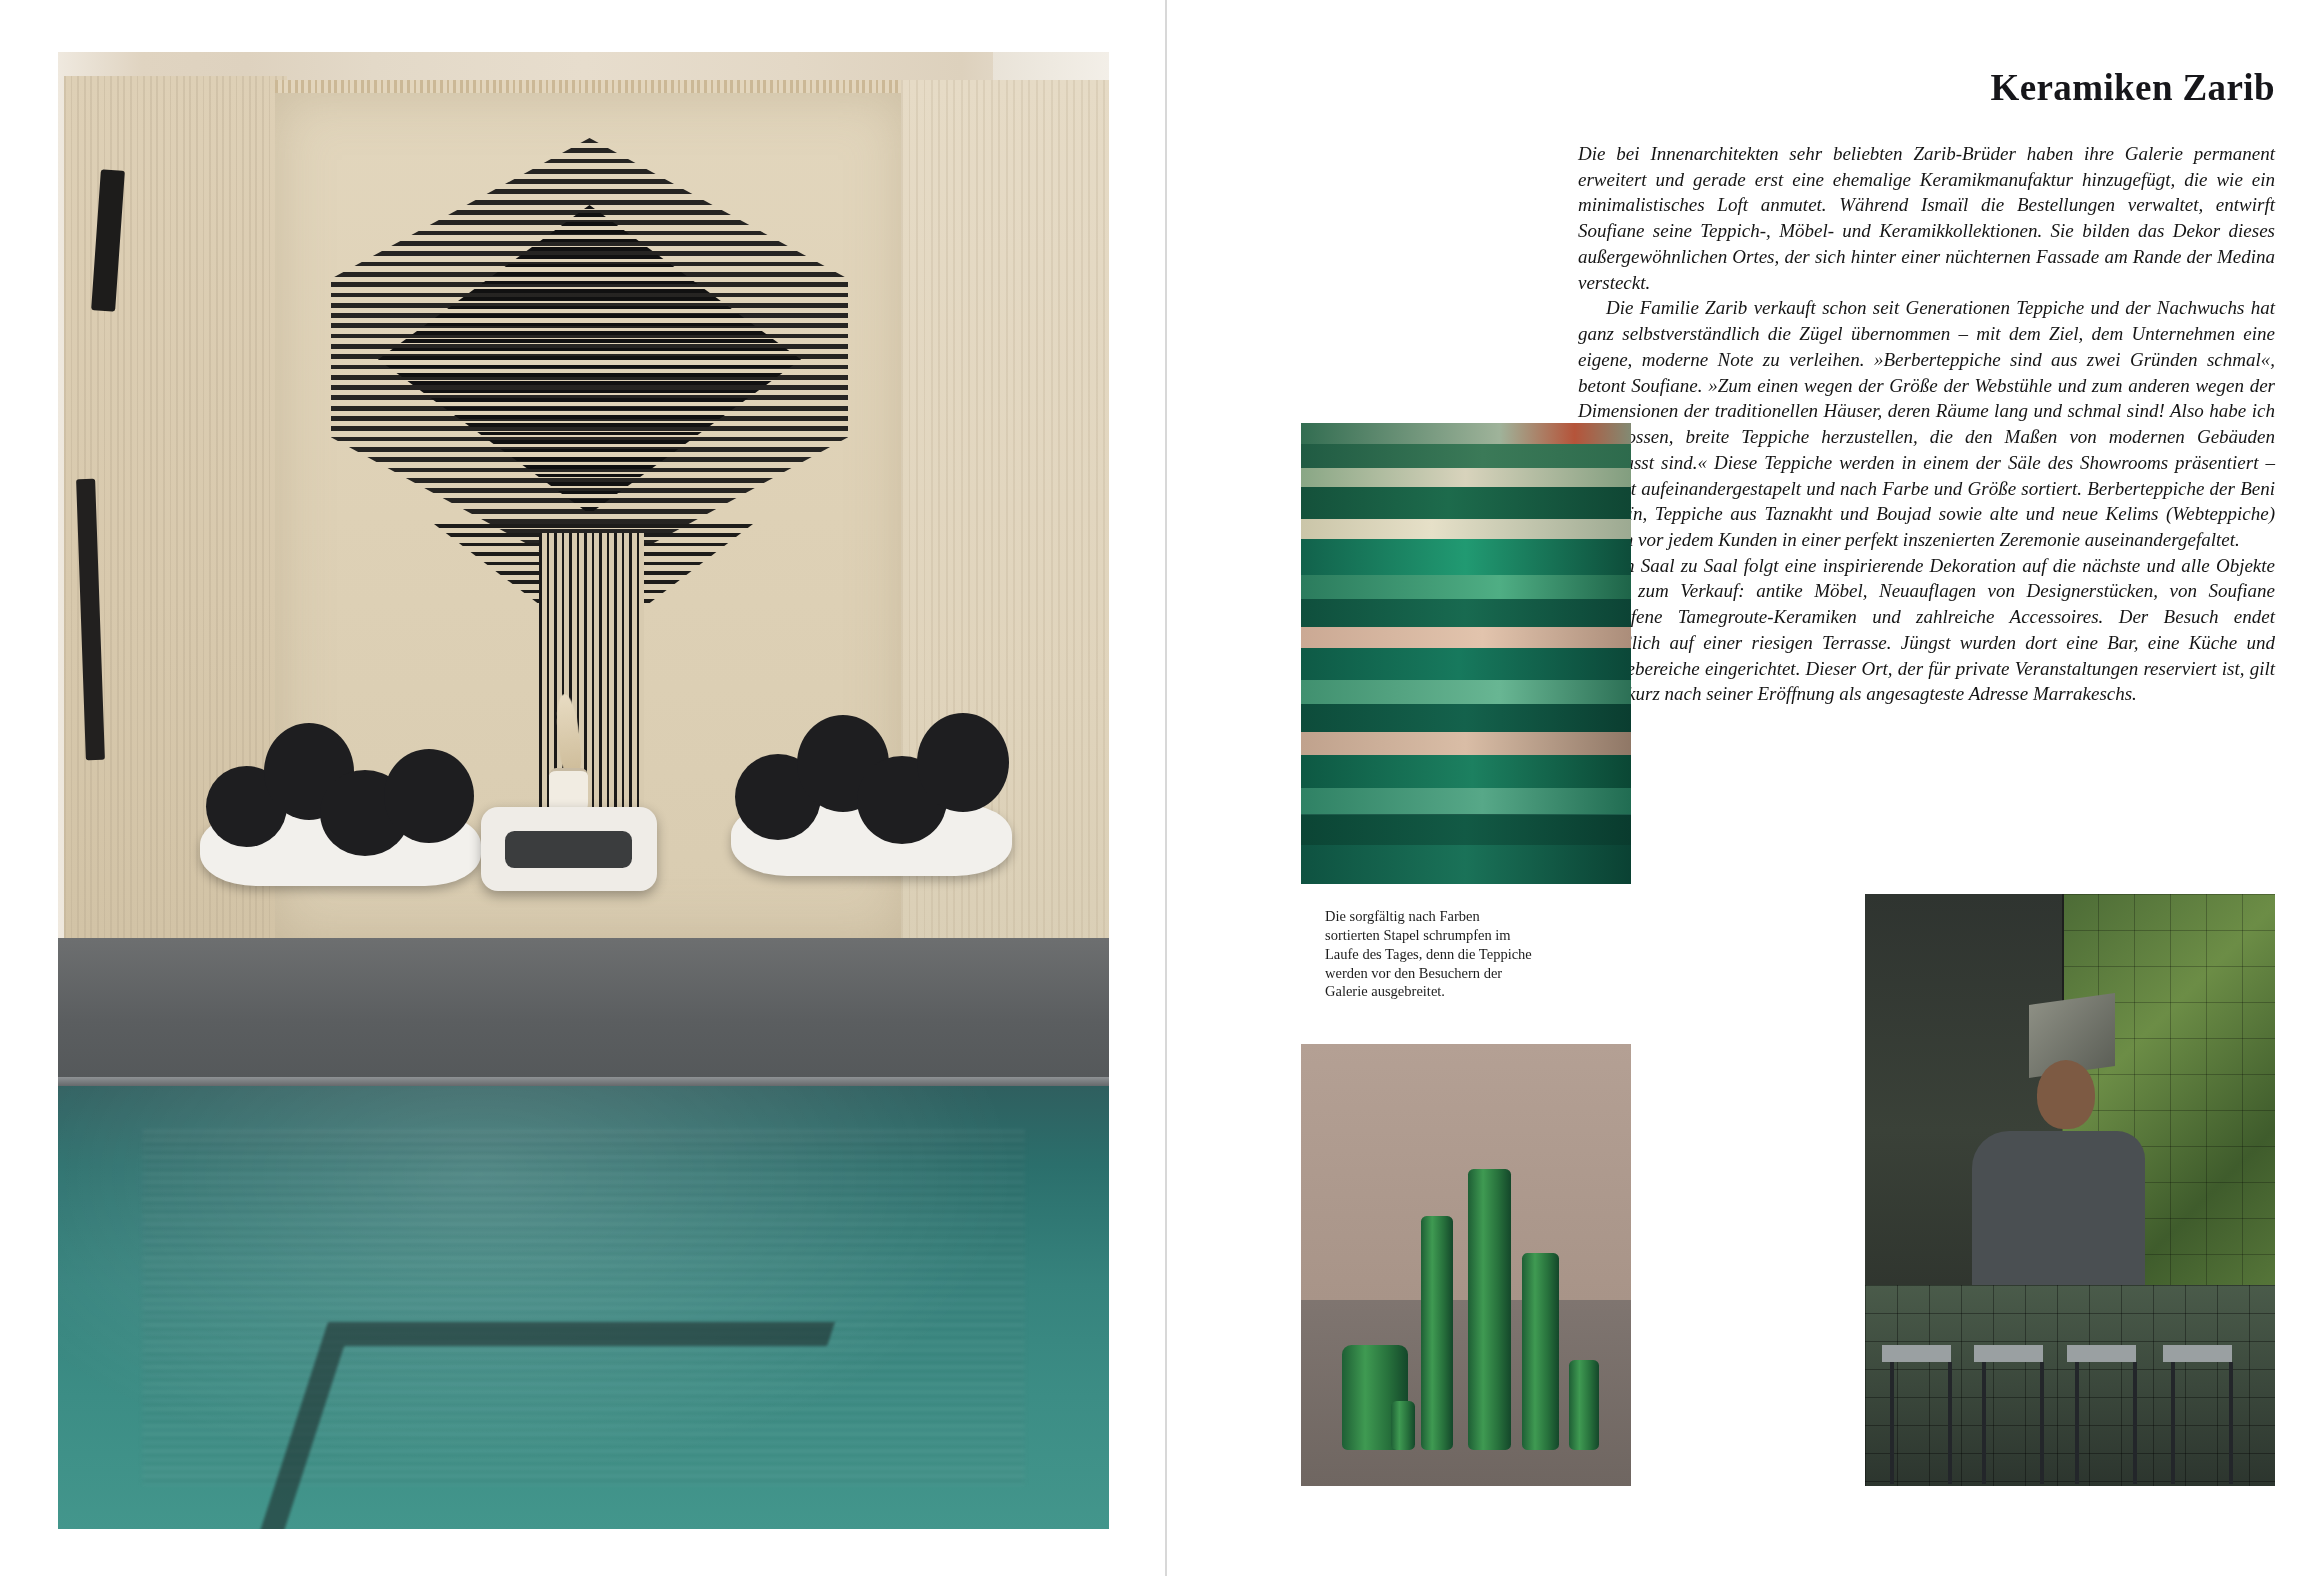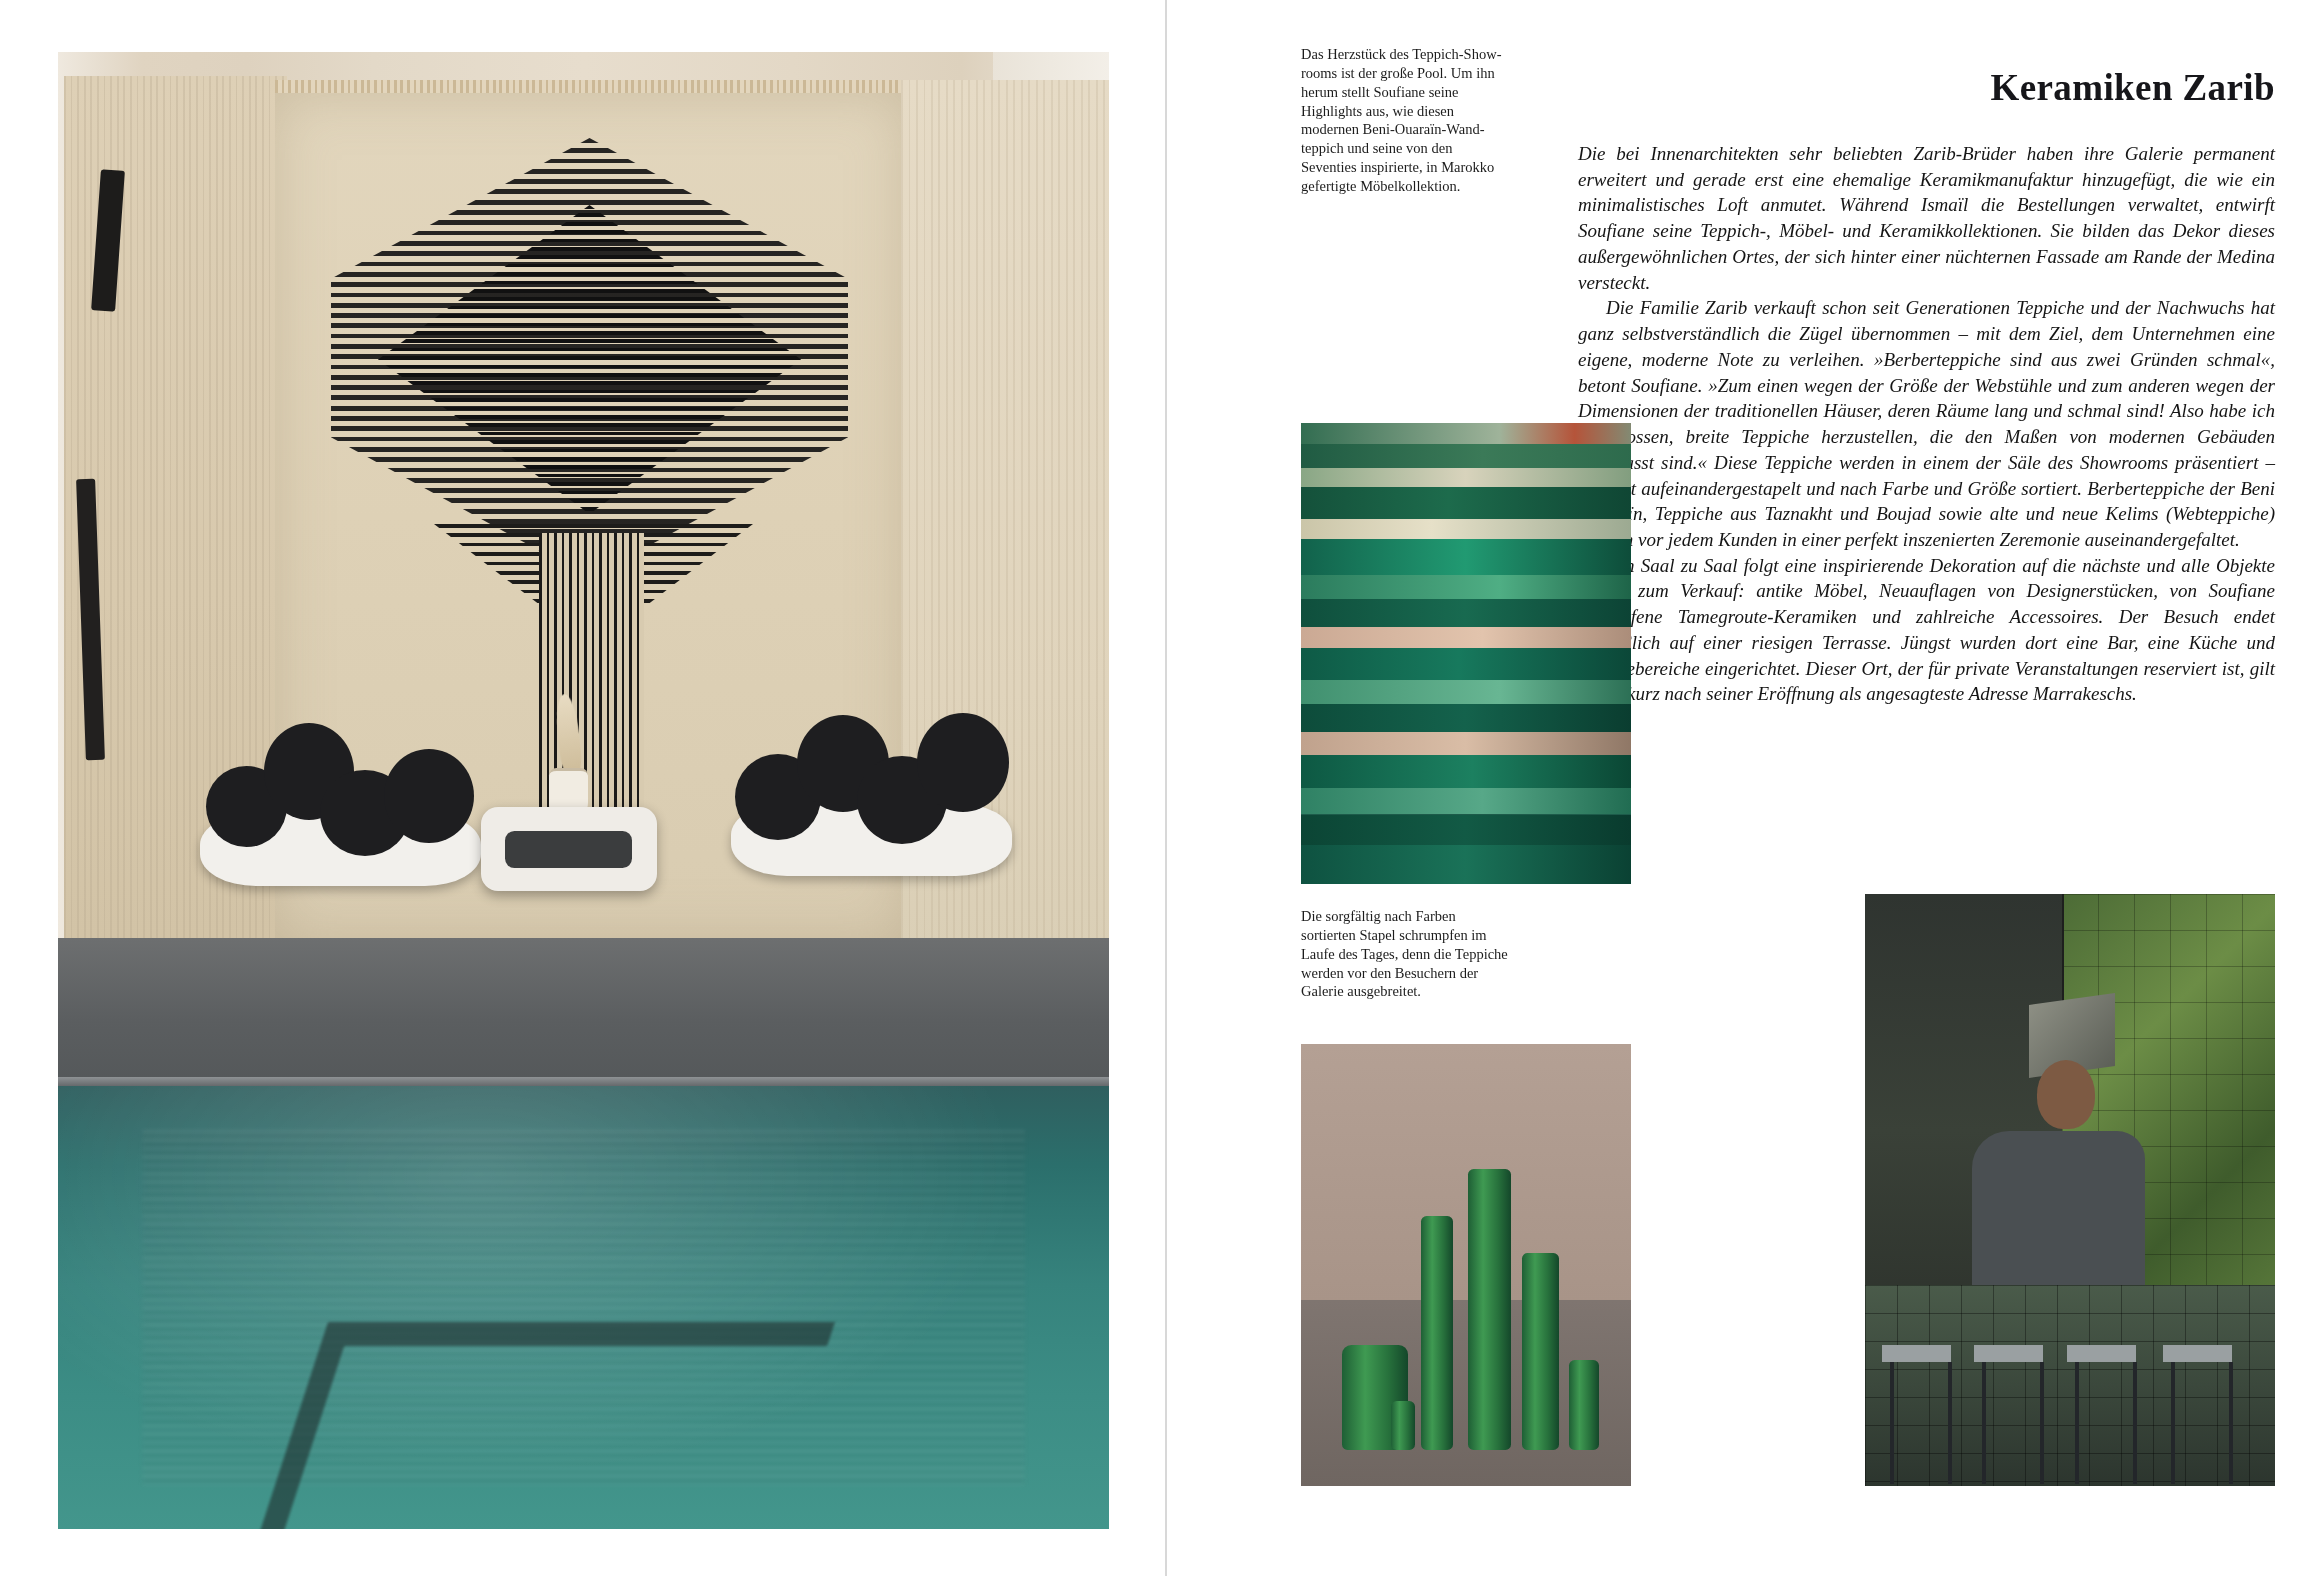--- a/index.html
+++ b/index.html
@@ -438,28 +438,20 @@
       </div>
 
       <div class="table"></div>
     </div>
   </div>
 
   <div class="page-right">
 
     <h1 class="headline">Keramiken Zarib</h1>
 
-    <div class="cap caption-top" style="white-space: pre-line;">Das Herzstück des Teppich-Show-
-rooms ist der große Pool. Um ihn
-herum stellt Soufiane seine
-Highlights aus, wie diesen
-modernen Beni-Ouaraïn-Wand-
-teppich und seine von den
-Seventies inspirierte, in Marokko
-gefertigte Möbelkollektion.</div>
 
     <div class="body-col">
       <p>Die bei Innenarchitekten sehr beliebten Zarib-Brüder haben ihre Galerie permanent erweitert und gerade erst eine ehemalige Keramikmanufaktur hinzugefügt, die wie ein minimalistisches Loft anmutet. Während Ismaïl die Bestellungen verwaltet, entwirft Soufiane seine Teppich-, Möbel- und Keramikkollektionen. Sie bilden das Dekor dieses außergewöhnlichen Ortes, der sich hinter einer nüchternen Fassade am Rande der Medina versteckt.</p>
       <p>Die Familie Zarib verkauft schon seit Generationen Teppiche und der Nachwuchs hat ganz selbstverständlich die Zügel übernommen – mit dem Ziel, dem Unternehmen eine eigene, moderne Note zu verleihen. »Berberteppiche sind aus zwei Gründen schmal«, betont Soufiane. »Zum einen wegen der Größe der Webstühle und zum anderen wegen der Dimensionen der traditionellen Häuser, deren Räume lang und schmal sind! Also habe ich beschlossen, breite Teppiche herzustellen, die den Maßen von modernen Gebäuden angepasst sind.« Diese Teppiche werden in einem der Säle des Showrooms präsentiert – akkurat aufeinandergestapelt und nach Farbe und Größe sortiert. Berberteppiche der Beni Ouaraïn, Teppiche aus Taznakht und Boujad sowie alte und neue Kelims (Webteppiche) werden vor jedem Kunden in einer perfekt inszenierten Zeremonie auseinandergefaltet.</p>
       <p>Von Saal zu Saal folgt eine inspirierende Dekoration auf die nächste und alle Objekte stehen zum Verkauf: antike Möbel, Neuauflagen von Designerstücken, von Soufiane entworfene Tamegroute-Keramiken und zahlreiche Accessoires. Der Besuch endet schließlich auf einer riesigen Terrasse. Jüngst wurden dort eine Bar, eine Küche und Loungebereiche eingerichtet. Dieser Ort, der für private Veranstaltungen reserviert ist, gilt schon kurz nach seiner Eröffnung als angesagteste Adresse Marrakeschs.</p>
     </div>
 
     <div class="photo-rugs">
       <div class="rug-stack-row" style="top:0;   height:20.6px; background:linear-gradient(90deg,#2f6b4f,#9fb39a 60%,#b5543a 82%,#7e8f78);"></div>
       <div class="rug-stack-row" style="top:20.6px; height:24px; background:linear-gradient(90deg,#1f5a42,#3b7a58 55%,#2d6a4c);"></div>
@@ -473,21 +465,21 @@
       <div class="rug-stack-row" style="top:225px;height:32px; background:linear-gradient(90deg,#0e5945,#17795d 48%,#0b4637);"></div>
       <div class="rug-stack-row" style="top:257px;height:24px; background:linear-gradient(90deg,#3f8f6e,#68b693 60%,#2a6d53);"></div>
       <div class="rug-stack-row" style="top:281px;height:28px; background:linear-gradient(90deg,#0d4b3a,#14624c 50%,#0a3c2f);"></div>
       <div class="rug-stack-row" style="top:309px;height:22.5px; background:linear-gradient(90deg,#bfa18c,#d9bda6 50%,#8d7564);"></div>
       <div class="rug-stack-row" style="top:332px;height:34px; background:linear-gradient(90deg,#0d5742,#1c8060 52%,#0a4533);"></div>
       <div class="rug-stack-row" style="top:365px;height:26px; background:linear-gradient(90deg,#2e8063,#57a888 55%,#1f6a50);"></div>
       <div class="rug-stack-row" style="top:392px;height:30px; background:linear-gradient(90deg,#0b4434,#125a45 50%,#093a2d);"></div>
       <div class="rug-stack-row" style="top:422px;height:39px; background:linear-gradient(90deg,#0e5140,#1a7258 50%,#0a4032);"></div>
     </div>
 
-    <div class="cap caption-rugs" style="white-space: pre-line;">Die sorgfältig nach Farben
+    <div class="cap caption-rugs" style="white-space: pre-line; margin-left: 24px;">Die sorgfältig nach Farben
 sortierten Stapel schrumpfen im
 Laufe des Tages, denn die Teppiche
 werden vor den Besuchern der
 Galerie ausgebreitet.</div>
 
     <div class="photo-ceramics">
       <div class="cer" style="left:41px;  width:66px;  height:105px; border-radius:9.4px 9.4px 5.6px 5.6px;"></div>
       <div class="cer" style="left:120px; width:32px;  height:234px;"></div>
       <div class="cer" style="left:167px; width:43px;  height:281px;"></div>
       <div class="cer" style="left:221px; width:37px;  height:197px;"></div>

